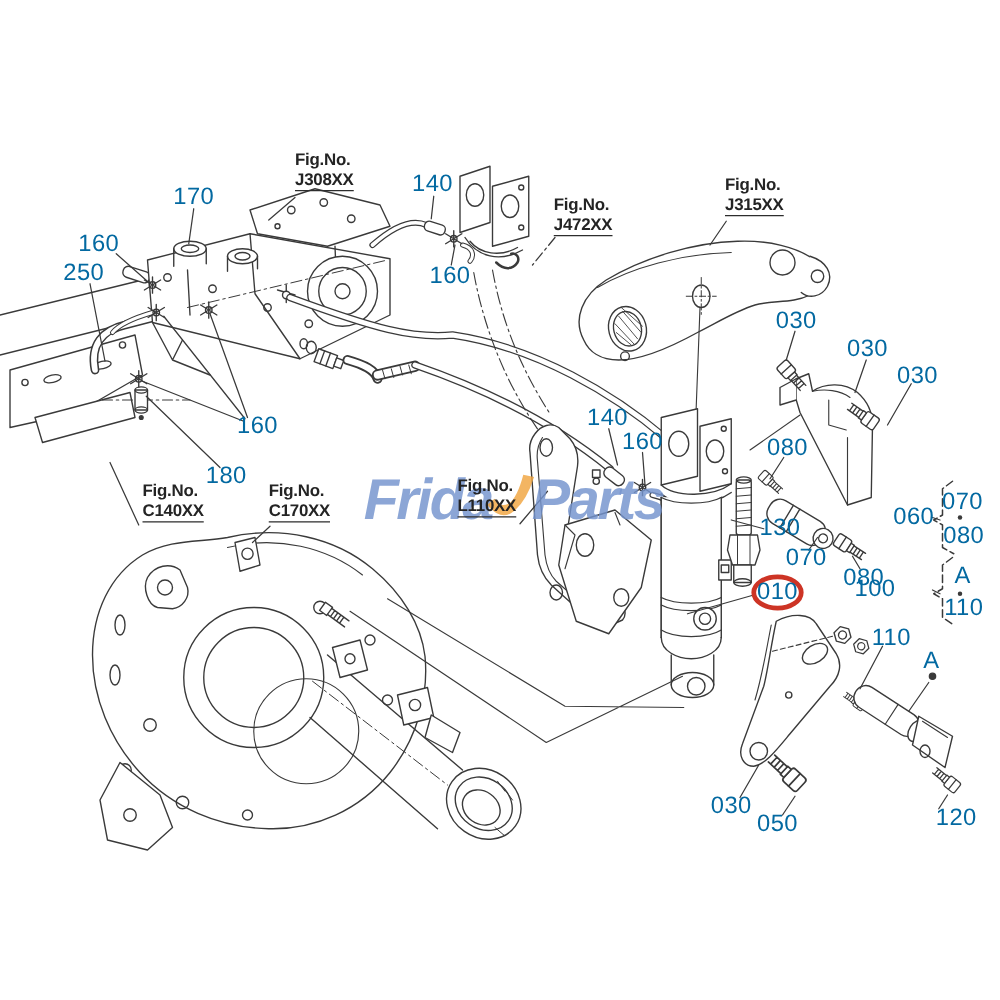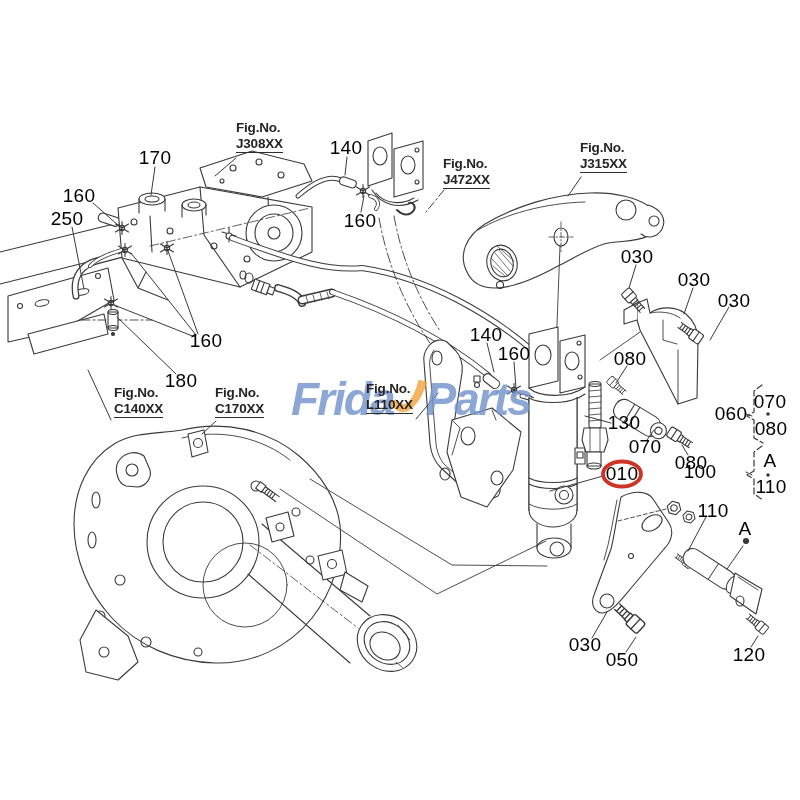--- a/index.html
+++ b/index.html
@@ -4,21 +4,21 @@
 <style>
   html,body{margin:0;padding:0;background:#ffffff;}
   #stage{position:relative;width:800px;height:800px;background:#fff;overflow:hidden;
          font-family:"Liberation Sans","DejaVu Sans",sans-serif;}
   #lineart{position:absolute;left:0;top:0;z-index:1;}
   .watermark{position:absolute;left:291px;top:372px;z-index:5;display:flex;align-items:flex-start;
              font-style:italic;font-weight:bold;font-size:46px;letter-spacing:-2px;
              color:rgba(117,148,206,0.83);user-select:none;}
   .wm-swoosh{margin:1px -10px 0 -8px;opacity:0.92;}
   .plabel{position:absolute;z-index:6;transform:translate(-50%,-50%);font-size:19px;
-          color:#000000;white-space:nowrap;letter-spacing:0.3px;}
+          color:#0369a1;white-space:nowrap;letter-spacing:0.3px;}
   .figref{position:absolute;z-index:6;font-size:13.5px;line-height:1.16;color:#242424;
           letter-spacing:-0.2px;font-weight:bold;}
   .figref .code{display:inline-block;border-bottom:1.4px solid #2d2d2d;padding-bottom:0.5px;}
 </style>
 </head>
 <body>
 
 <div id="stage">
 
 <svg id="lineart" width="800" height="800" viewBox="0 0 800 800" fill="none" stroke="#3a3a3a" stroke-width="1.1" stroke-linecap="round" stroke-linejoin="round">
@@ -402,21 +402,21 @@
 <div class="plabel" style="left:514px;top:354px">160</div>
 <div class="plabel" style="left:630px;top:359px">080</div>
 <div class="plabel" style="left:624px;top:423px">130</div>
 <div class="plabel" style="left:645px;top:447px">070</div>
 <div class="plabel" style="left:691px;top:463px">080</div>
 <div class="plabel" style="left:622px;top:474px">010</div>
 <div class="plabel" style="left:713px;top:511px">110</div>
 <div class="plabel" style="left:745px;top:529px">A</div>
 <div class="plabel" style="left:585px;top:645px">030</div>
 <div class="plabel" style="left:622px;top:660px">050</div>
-<div class="plabel" style="left:749px;top:655px">120</div>
+<div class="plabel" style="left:765px;top:655px">120</div>
 
 <div class="plabel" style="left:731px;top:414px">060</div>
 <div class="plabel" style="left:770px;top:402px">070</div>
 <div class="plabel" style="left:771px;top:429px">080</div>
 <div class="plabel" style="left:700px;top:472px">100</div>
 <div class="plabel" style="left:770px;top:461px">A</div>
 <div class="plabel" style="left:771px;top:487px">110</div>
 
 </div>
 

